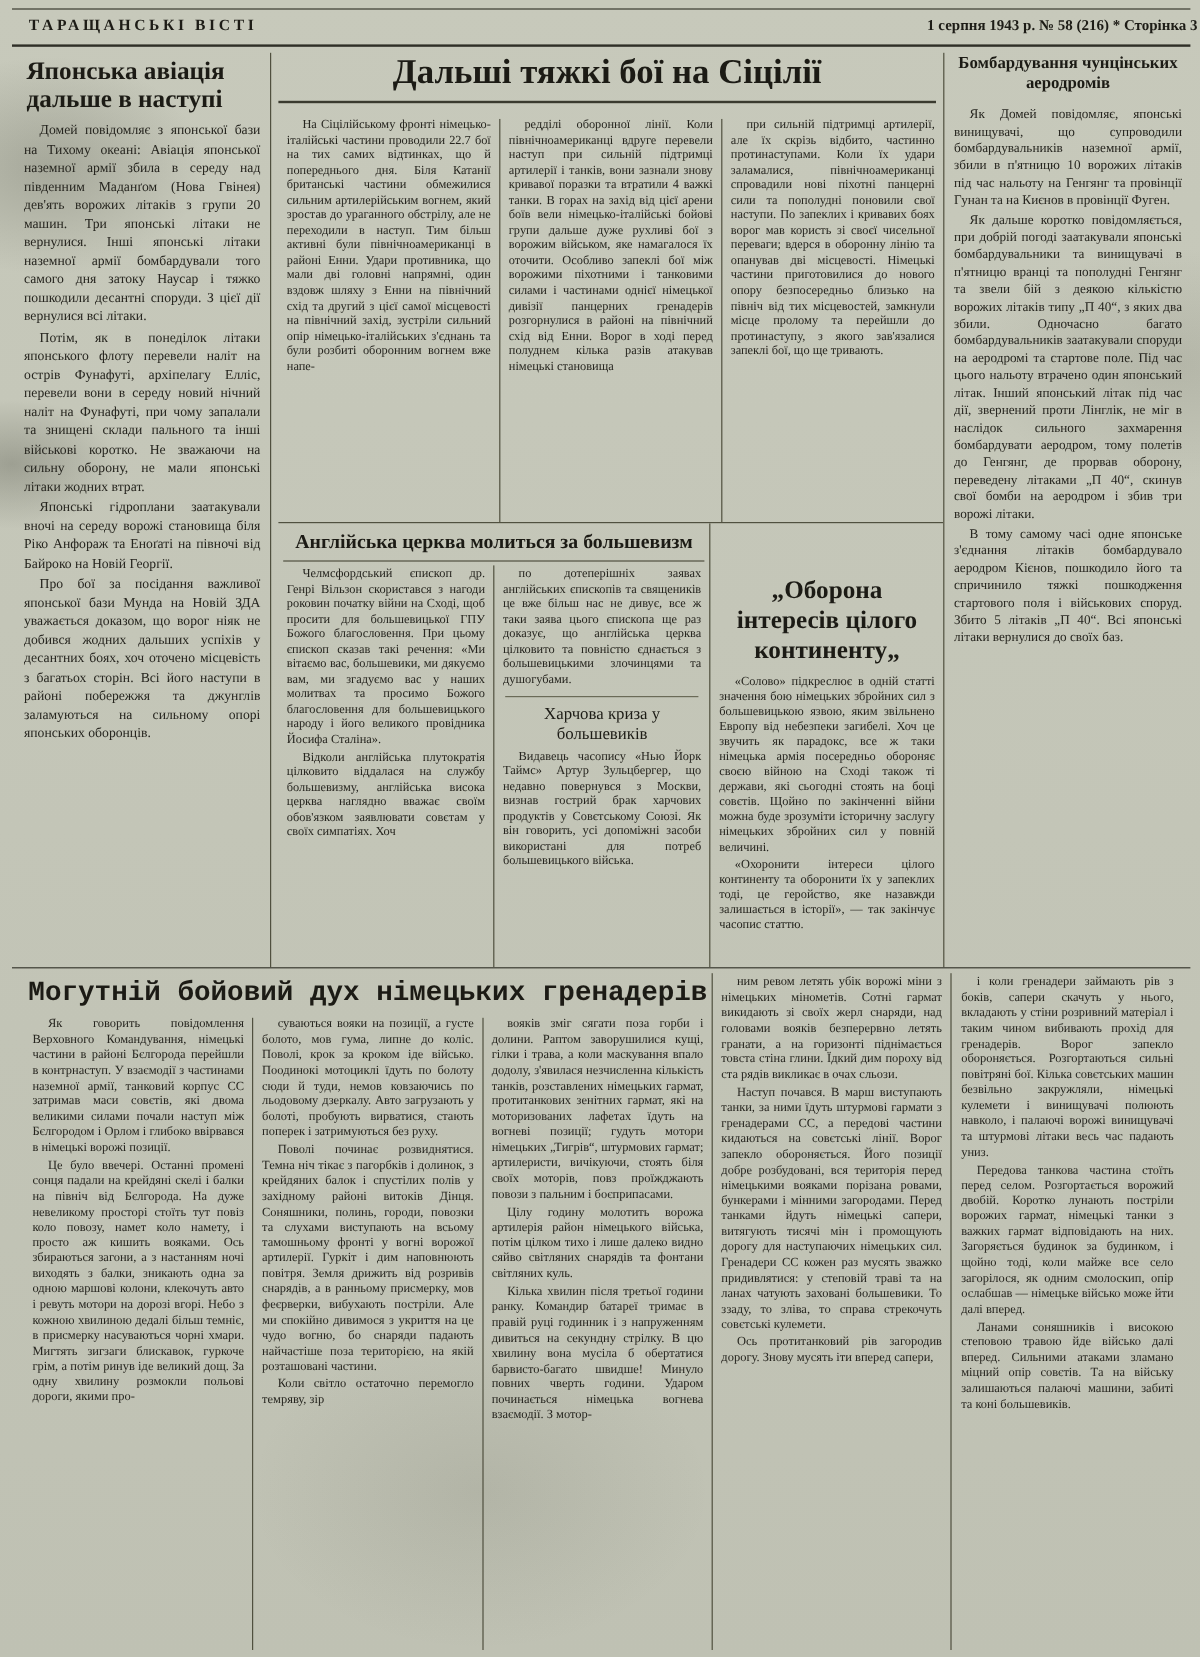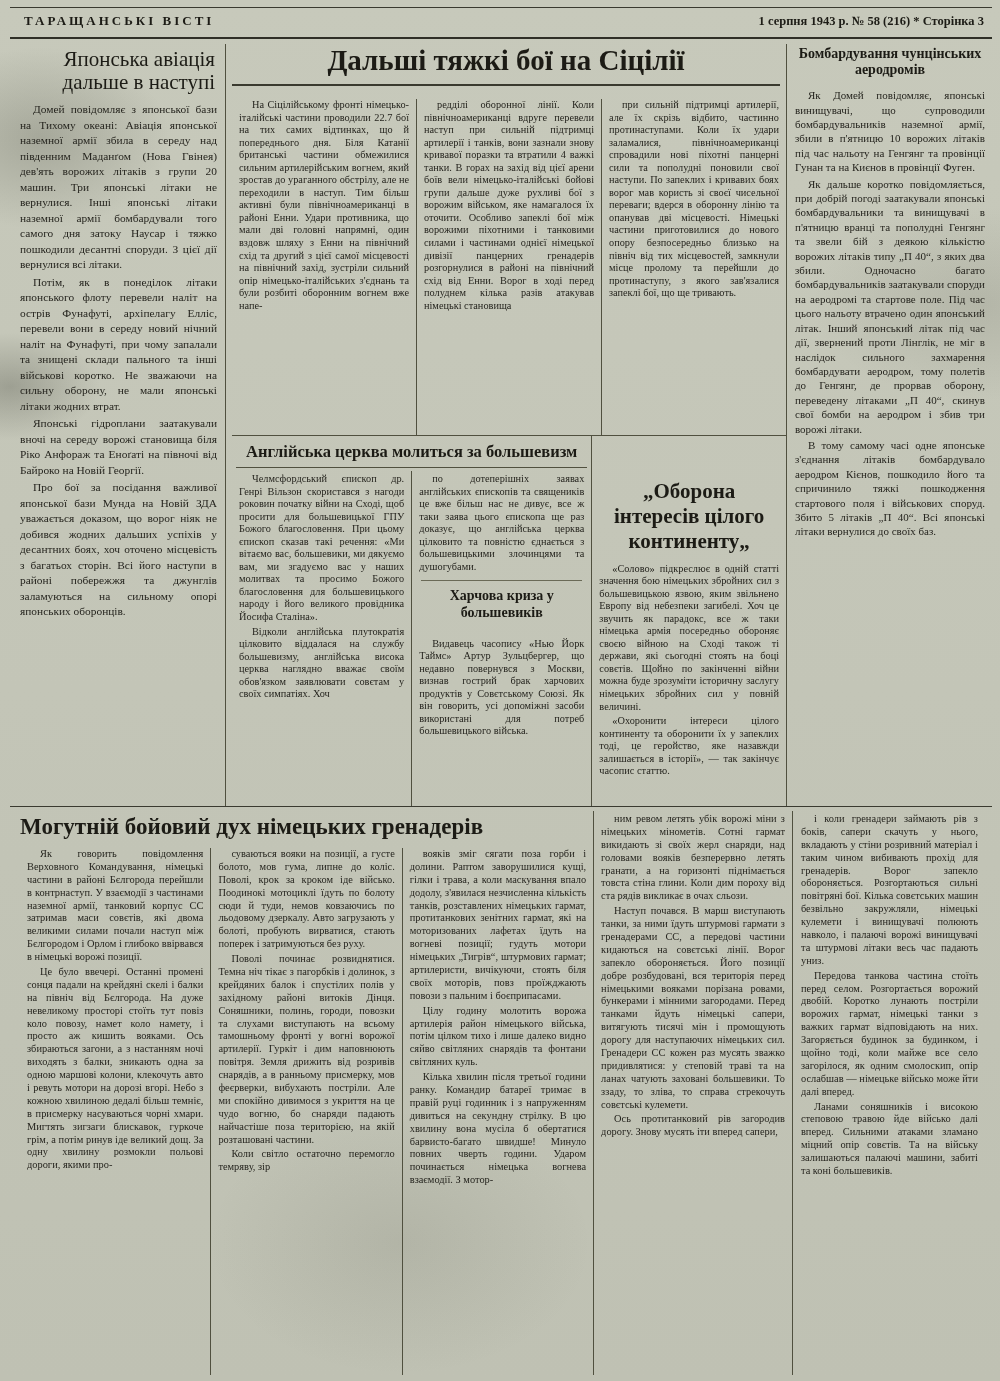--- a/index.html
+++ b/index.html
@@ -10,56 +10,56 @@
       radial-gradient(ellipse 260px 150px at 98% 22%, rgba(55,56,44,0.12), transparent 65%),
       radial-gradient(ellipse 320px 220px at 40% 90%, rgba(60,62,50,0.10), transparent 60%),
       radial-gradient(ellipse 150px 90px at 1% 28%, rgba(40,42,32,0.25), transparent 60%),
       linear-gradient(#c7c9bb, #bfc1b3);
     overflow:hidden;
     font-family:"Liberation Serif", serif;
     color:#26251f;
   }
   .rule-top { position:absolute; top:7px; left:10px; right:8px; height:1px; background:#3a3a30; }
   .rule-mast { position:absolute; top:37px; left:10px; right:8px; height:2px; background:#2f2f27; }
-  .masthead { position:absolute; top:13px; left:24px; right:16px; display:flex; justify-content:space-between; align-items:center; }
+  .masthead { position:absolute; top:13px; left:24px; right:2px; display:flex; justify-content:space-between; align-items:center; }
   .mast-title { font-weight:bold; font-size:13px; letter-spacing:3px; color:#1d1c16; }
   .mast-issue { font-weight:bold; font-size:12.5px; color:#1d1c16; }
 
   .top-section { position:absolute; top:44px; left:20px; right:15px; height:762px; display:flex; }
   .colA { width:197px; border-right:1px solid #50503f; padding:0 8px 0 0; overflow:hidden; }
   .middle { flex:1; display:flex; flex-direction:column; overflow:hidden; }
   .colE { width:190px; border-left:1px solid #50503f; padding:0 0 0 8px; overflow:hidden; }
 
   h1,h2,h3,h4 { font-family:"Liberation Serif", serif; color:#1c1b15; margin:0; }
-  .headA { font-size:21px; line-height:1.1; text-align:right; padding:4px 2px 8px; font-weight:normal; }
+  .headA { font-size:21px; line-height:1.1; text-align:left; padding:4px 2px 8px; font-weight:bold; }
   .headE { font-size:14px; line-height:1.15; text-align:center; padding:2px 2px 10px; font-weight:bold; }
 
   .sicily-head { font-size:29px; text-align:center; font-weight:bold; padding:0 0 7px; margin:0 6px 13px;
                  border-bottom:2px solid #3a3a2f; }
   .sicily-cols { display:flex; height:336px; overflow:hidden; margin:0 0 0 6px; }
   .scol { flex:1; padding:0 7px; overflow:hidden; }
   .scol + .scol { border-left:1px solid #50503f; }
 
   .lower-row { display:flex; flex:1; border-top:1px solid #50503f; margin-left:6px; overflow:hidden; }
   .church-zone { flex:2; border-right:1px solid #50503f; display:flex; flex-direction:column; overflow:hidden; }
   .church-head { font-size:16.5px; text-align:center; font-weight:bold; padding:6px 4px 5px;
                  border-bottom:1px solid #50503f; margin:0 4px 3px; }
   .church-cols { display:flex; flex:1; overflow:hidden; }
   .ccol { flex:1; padding:2px 7px 0; overflow:hidden; }
   .ccol + .ccol { border-left:1px solid #50503f; }
-  .food-head { font-size:14px; text-align:center; font-weight:bold; border-top:1px solid #6a6a57;
-               margin:7px 2px 16px; padding-top:6px; }
+  .food-head { font-size:14px; text-align:center; font-weight:normal; border-top:1px solid #6a6a57;
+               margin:7px 2px 3px; padding-top:6px; }
   .continent-zone { flex:1; padding:2px 7px 0; overflow:hidden; }
   .cont-head { font-size:21px; text-align:center; font-weight:bold; line-height:1.2; padding:5px 0 8px;margin-top:36px; }
 
   .rule-section { position:absolute; top:806px; left:10px; right:8px; height:1px; background:#3a3a30; }
 
   .bottom-section { position:absolute; top:811px; left:20px; right:15px; bottom:6px; display:flex; }
   .bottom-left { width:586px; border-right:1px solid #50503f; display:flex; flex-direction:column; overflow:hidden; }
-  .gren-head { font-size:23px; font-weight:bold; text-align:left; padding:3px 0 8px; }
+  .gren-head { font-size:23px; font-weight:bold; text-align:center; padding:3px 0 8px;font-family:Liberation Mono, monospace; }
   .gren-cols { display:flex; flex:1; overflow:hidden; }
   .gcol { flex:1; padding:0 7px; overflow:hidden; }
   .gcol + .gcol { border-left:1px solid #50503f; }
   .gcol4 { width:188px; border-right:1px solid #50503f; padding:2px 7px 0; overflow:hidden; }
   .gcol5 { width:181px; padding:2px 7px 0 8px; overflow:hidden; }
 
   .body-text p, .btext p { margin:0 0 2px; text-indent:13px; text-align:justify; }
   .btext { font-size:10.3px; line-height:1.22; }
   .colA .btext { font-size:11.4px; line-height:1.36; }
   .colE .btext { font-size:11px; line-height:1.31; }
@@ -158,21 +158,21 @@
             <p>Коли світло остаточно перемогло темряву, зір</p>
           </div>
         <div class="gcol btext">
             <p>вояків зміг сягати поза горби і долини. Раптом заворушилися кущі, гілки і трава, а коли маскування впало додолу, з'явилася незчисленна кількість танків, розставлених німецьких гармат, протитанкових зенітних гармат, які на моторизованих лафетах їдуть на вогневі позиції; гудуть мотори німецьких „Тигрів“, штурмових гармат; артилеристи, вичікуючи, стоять біля своїх моторів, повз проїжджають повози з пальним і боєприпасами.</p>
             <p>Цілу годину молотить ворожа артилерія район німецького війська, потім цілком тихо і лише далеко видно сяйво світляних снарядів та фонтани світляних куль.</p>
             <p>Кілька хвилин після третьої години ранку. Командир батареї тримає в правій руці годинник і з напруженням дивиться на секундну стрілку. В цю хвилину вона мусіла б обертатися барвисто-багато швидше! Минуло повних чверть години. Ударом починається німецька вогнева взаємодії. З мотор-</p>
           </div>
       </div>
     </div>
     <div class="gcol4">
-        <p>ним ревом летять убік ворожі міни з німецьких мінометів. Сотні гармат викидають зі своїх жерл снаряди, над головами вояків безперервно летять гранати, а на горизонті піднімається товста стіна глини. Коли дим пороху від ста рядів викликає в очах сльози.</p>
+        <p>ним ревом летять убік ворожі міни з німецьких мінометів. Сотні гармат викидають зі своїх жерл снаряди, над головами вояків безперервно летять гранати, а на горизонті піднімається товста стіна глини. Їдкий дим пороху від ста рядів викликає в очах сльози.</p>
         <p>Наступ почався. В марш виступають танки, за ними їдуть штурмові гармати з гренадерами СС, а передові частини кидаються на совєтські лінії. Ворог запекло обороняється. Його позиції добре розбудовані, вся територія перед німецькими вояками порізана ровами, бункерами і мінними загородами. Перед танками йдуть німецькі сапери, витягують тисячі мін і промощують дорогу для наступаючих німецьких сил. Гренадери СС кожен раз мусять зважко придивлятися: у степовій траві та на ланах чатують заховані большевики. То ззаду, то зліва, то справа стрекочуть совєтські кулемети.</p>
         <p>Ось протитанковий рів загородив дорогу. Знову мусять іти вперед сапери,</p>
       </div>
     <div class="gcol5">
         <p>і коли гренадери займають рів з боків, сапери скачуть у нього, вкладають у стіни розривний матеріал і таким чином вибивають прохід для гренадерів. Ворог запекло обороняється. Розгортаються сильні повітряні бої. Кілька совєтських машин безвільно закружляли, німецькі кулемети і винищувачі полюють навколо, і палаючі ворожі винищувачі та штурмові літаки весь час падають униз.</p>
         <p>Передова танкова частина стоїть перед селом. Розгортається ворожий двобій. Коротко лунають постріли ворожих гармат, німецькі танки з важких гармат відповідають на них. Загоряється будинок за будинком, і щойно тоді, коли майже все село загорілося, як одним смолоскип, опір ослабшав — німецьке військо може йти далі вперед.</p>
         <p>Ланами соняшників і високою степовою травою йде військо далі вперед. Сильними атаками зламано міцний опір совєтів. Та на війську залишаються палаючі машини, забиті та коні большевиків.</p>
       </div>
   </div>
 </div>

